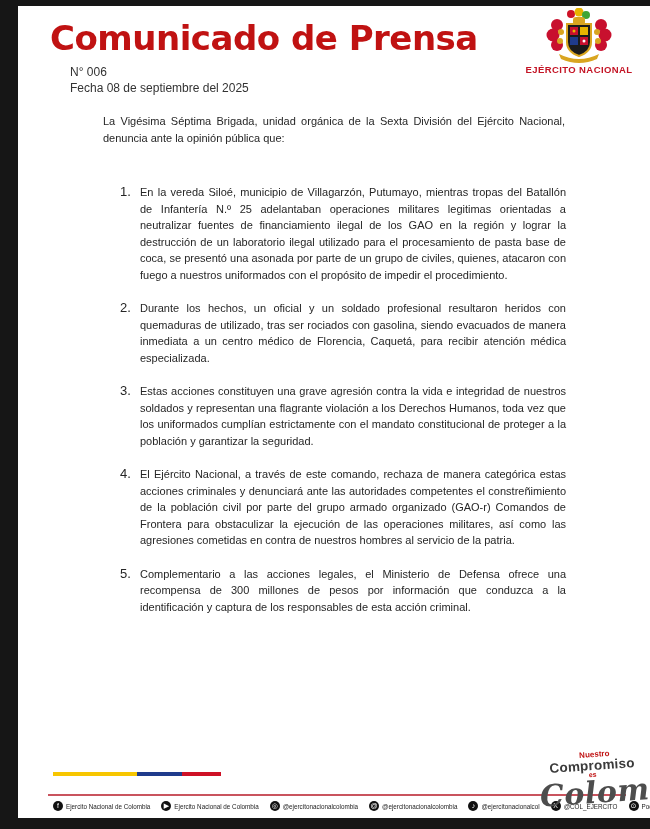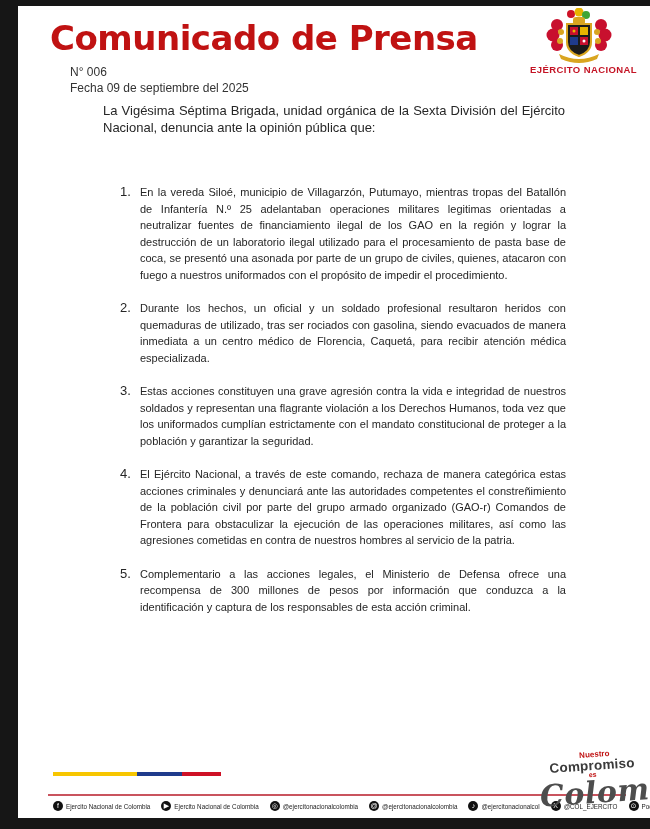--- a/index.html
+++ b/index.html
@@ -25,31 +25,31 @@
     color:#C01212;letter-spacing:-0.5px;
     font-family:"DejaVu Sans", sans-serif;
   }
   .doc-meta{
     position:absolute;left:52px;top:58px;
     font-size:12px;color:#333;
     line-height:16px;
   }
   .army-logo{
     position:absolute;right:14px;top:0px;width:116px;
-    text-align:right;
+    text-align:center;
   }
   .army-logo .crest{display:block;margin:2px auto 0 auto;}
   .army-logo .crest-label{
     font-size:9.5px;font-weight:800;color:#C41425;
     letter-spacing:0.4px;white-space:nowrap;
   }
   
   .intro{
-    position:absolute;left:85px;top:97px;width:462px;
-    font-size:13px;line-height:16.5px;color:#262626;
+    position:absolute;left:85px;top:107px;width:462px;
+    font-size:11px;line-height:16.5px;color:#262626;
     text-align:justify;
   }
   .num-list{
     position:absolute;left:102px;top:178px;width:446px;
   }
   .num-item{display:flex;margin-bottom:17px;}
   .num-item .num{
     width:20px;flex:0 0 20px;
     font-size:13px;color:#262626;line-height:16.5px;
   }
@@ -102,21 +102,21 @@
 </style>
 </head>
 <body>
 
 <div class="frame">
   <div class="page">
 
     <div class="doc-title">Comunicado de Prensa</div>
     <div class="doc-meta">
       <div>N° 006</div>
-      <div>Fecha 09 de septiembre del 2025</div>
+      <div>Fecha 08 de septiembre del 2025</div>
     </div>
 
     <div class="army-logo">
       <svg class="crest" width="76" height="56" viewBox="0 0 76 56">
 
         <circle cx="30" cy="6" r="4" fill="#CE1126"></circle>
         <circle cx="38" cy="4" r="4.5" fill="#E8B400"></circle>
         <circle cx="45" cy="7" r="4" fill="#3FA535"></circle>
 
         <rect x="32" y="9" width="12" height="8" rx="3" fill="#D9A520"></rect>

